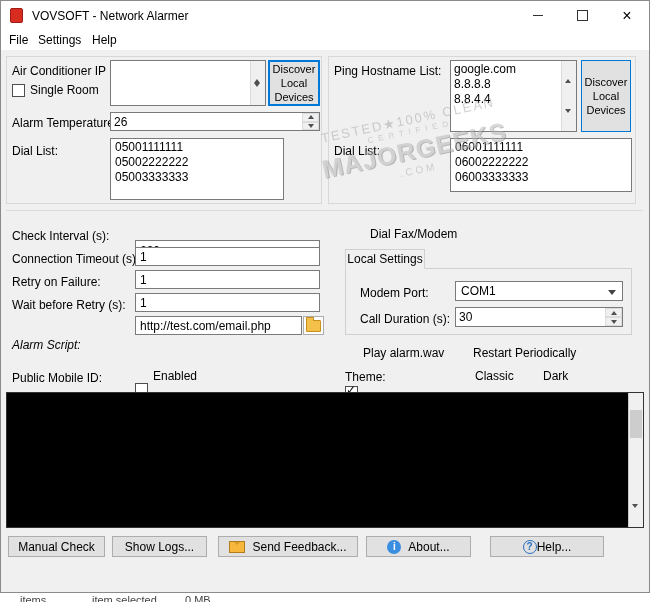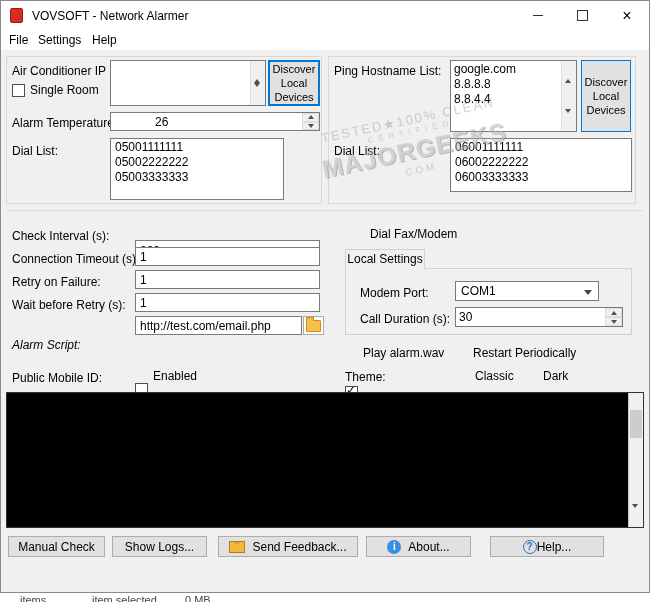--- a/index.html
+++ b/index.html
@@ -86,21 +86,21 @@
   </div>
 </div>
 
 <div class="abs btn" style="left:268px;top:60px;width:52px;height:46px;border:2px solid #0078d7;font-size:11px;">Discover Local Devices</div>
 
 <div class="abs chk" style="left:12px;top:84px;"></div>
 <div class="abs lbl" style="left:30px;top:83px;">Single Room</div>
 
 <div class="abs lbl" style="left:12px;top:116px;">Alarm Temperature (°C):</div>
 <div class="abs field" style="left:110px;top:112px;width:210px;height:19px;padding:0;">
-  <input class="bare-input" style="position: absolute; left: 0px; top: 0px; width: 190px; height: 17px; margin-left: 41px;" value="26">
+  <input class="bare-input" style="position: absolute; left: 0px; top: 0px; width: 190px; height: 17px;" value="26">
   <div class="spin">
     <div>
         <span class="tri-up small"></span>
       </div>
     <div>
         <span class="tri-down small"></span>
       </div>
   </div>
 </div>
 
@@ -154,21 +154,21 @@
 <div class="abs chk" style="left:135px;top:370px;"></div>
 <div class="abs lbl" style="left:153px;top:369px;">Enabled</div>
 
 <div class="abs chk" style="left:352px;top:228px;"></div>
 <div class="abs lbl" style="left:370px;top:227px;">Dial Fax/Modem</div>
 
 <div class="abs gbox" style="left:345px;top:268px;width:287px;height:67px;border-color:#d0d0d0;"></div>
 <div class="abs" style="left:345px;top:249px;width:80px;height:20px;background:#f0f0f0;border:1px solid #d0d0d0;border-bottom:1px solid #f0f0f0;box-sizing:border-box;text-align:center;line-height:18px;font-size:12px;z-index:2;">Local Settings</div>
 
 <div class="abs lbl" style="left:360px;top:286px;">Modem Port:</div>
-<div class="abs field" style="left:455px;top:281px;width:144px;height:20px;padding:8px;">
+<div class="abs field" style="left:455px;top:281px;width:168px;height:20px;padding:8px;">
   <span class="abs lbl" style="left:5px;top:2px;">COM1</span>
   <span class="abs combo-arrow" style="right:6px;top:8px;"></span>
 </div>
 
 <div class="abs lbl" style="left:360px;top:312px;">Call Duration (s):</div>
 <div class="abs field" style="left:455px;top:307px;width:168px;height:20px;padding:0;">
   <input class="bare-input" style="position: absolute; left: 0px; top: 0px; width: 148px; height: 18px;" value="30">
   <div class="spin">
     <div>
         <span class="tri-up small"></span>

